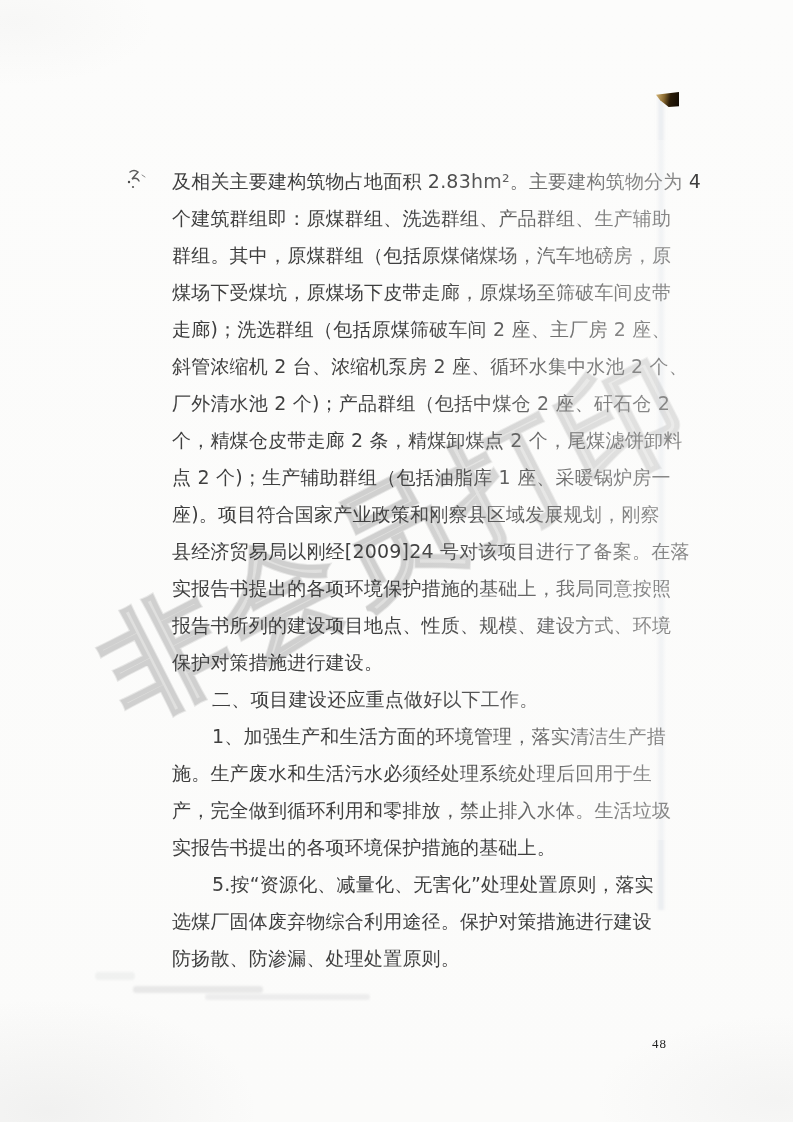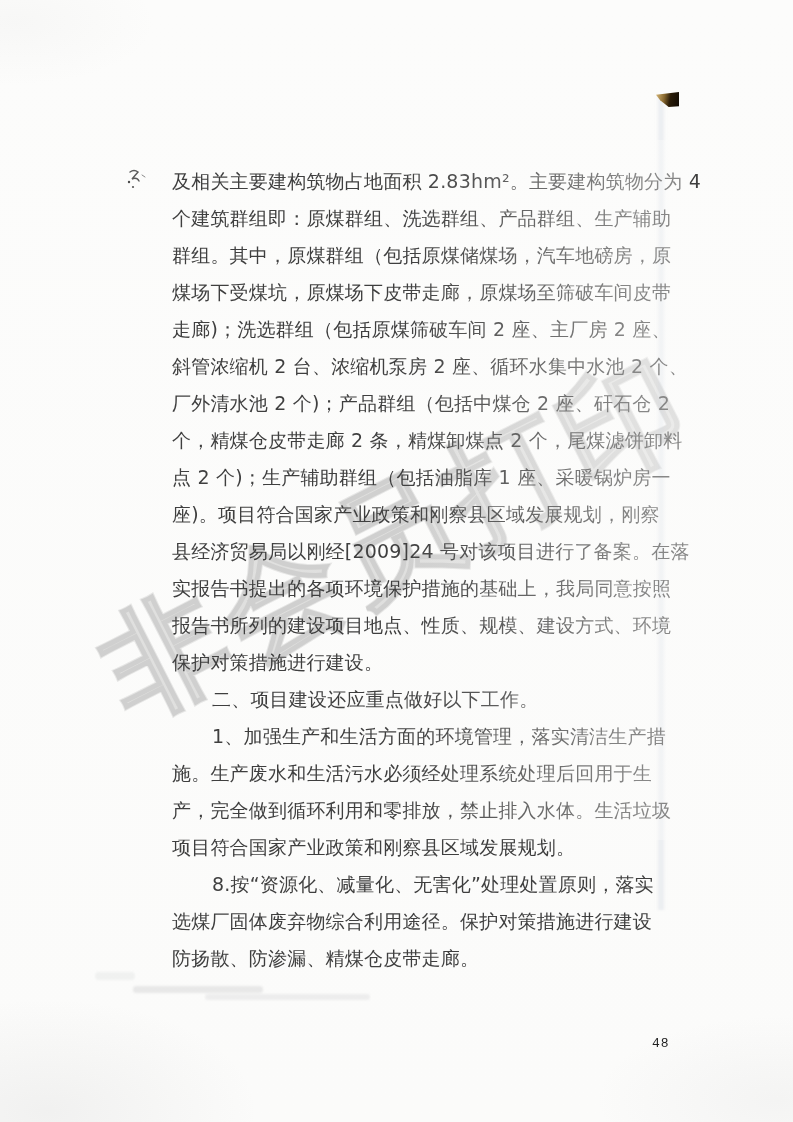--- a/index.html
+++ b/index.html
@@ -58,21 +58,21 @@
   .pencil-mark{position:absolute;left:124px;top:166px;z-index:4;}
   
   .smudge{position:absolute;z-index:1;pointer-events:none;filter:blur(1.2px);}
   .smudge-1{left:133px;top:986px;width:130px;height:7px;background:rgba(120,122,125,0.14);border-radius:3px;}
   .smudge-2{left:205px;top:994px;width:165px;height:6px;background:rgba(120,122,125,0.10);border-radius:3px;}
   .smudge-3{left:95px;top:972px;width:40px;height:8px;background:rgba(120,122,125,0.08);border-radius:4px;}
   
   .page-number{
     position:absolute;left:652px;top:1036px;z-index:2;
     font-size:13px;color:#1f1f1f;letter-spacing:1px;
-    font-family:Liberation Mono, monospace;
+    font-family:Liberation Serif, serif;
   }
 </style>
 </head>
 <body>
 
 <div class="scan-bg"></div>
 
 <div class="watermark">非会员打印</div>
 
 <div class="edge-line"></div>
@@ -90,24 +90,24 @@
     <div class="line">点 2 个)；生产辅助群组（包括油脂库 1 座、采暖锅炉房一</div>
     <div class="line">座)。项目符合国家产业政策和刚察县区域发展规划，刚察</div>
     <div class="line">县经济贸易局以刚经[2009]24 号对该项目进行了备案。在落</div>
     <div class="line">实报告书提出的各项环境保护措施的基础上，我局同意按照</div>
     <div class="line">报告书所列的建设项目地点、性质、规模、建设方式、环境</div>
     <div class="line">保护对策措施进行建设。</div>
     <div class="line ind">二、项目建设还应重点做好以下工作。</div>
     <div class="line ind">1、加强生产和生活方面的环境管理，落实清洁生产措</div>
     <div class="line">施。生产废水和生活污水必须经处理系统处理后回用于生</div>
     <div class="line">产，完全做到循环利用和零排放，禁止排入水体。生活垃圾</div>
-    <div class="line">项目符合国家产业政策和刚察县区域发展规划。</div>
-    <div class="line ind">8.按“资源化、减量化、无害化”处理处置原则，落实</div>
+    <div class="line">实报告书提出的各项环境保护措施的基础上。</div>
+    <div class="line ind">5.按“资源化、减量化、无害化”处理处置原则，落实</div>
     <div class="line">选煤厂固体废弃物综合利用途径。保护对策措施进行建设</div>
-    <div class="line">防扬散、防渗漏、精煤仓皮带走廊。</div>
+    <div class="line">防扬散、防渗漏、处理处置原则。</div>
   </div>
 
 <div class="right-fade"></div>
 
 <div class="corner-mark"></div>
 
 <svg class="pencil-mark" width="26" height="34" viewBox="0 0 26 34">
   <path d="M6 6 q4 -3 8 0 l-6 7 q5 -2 7 2" fill="none" stroke="#5a5a5a" stroke-width="1.4" stroke-linecap="round"></path>
   <circle cx="5" cy="16" r="1.2" fill="#4a4a4a"></circle>
   <circle cx="9" cy="21" r="1.1" fill="#555"></circle>

